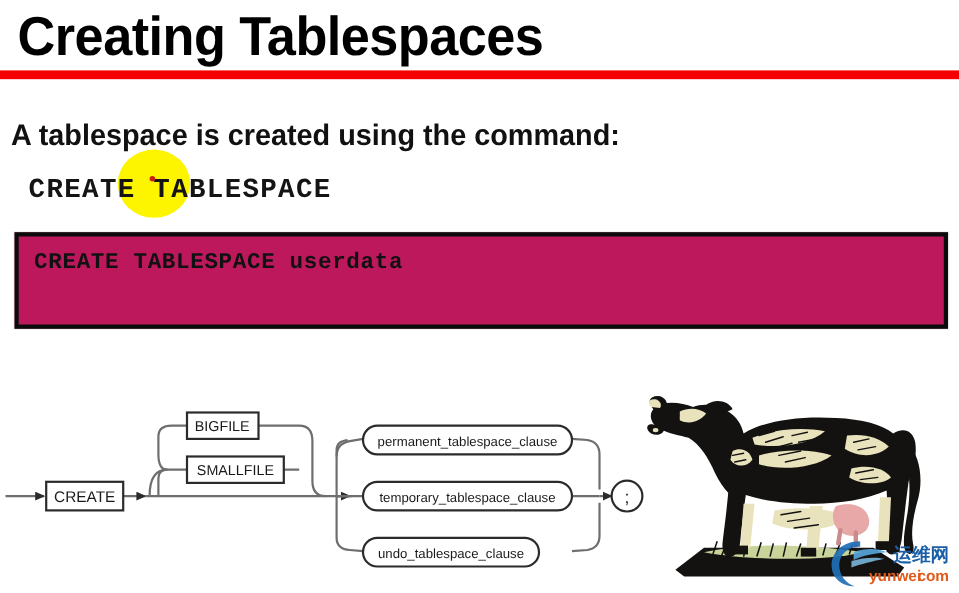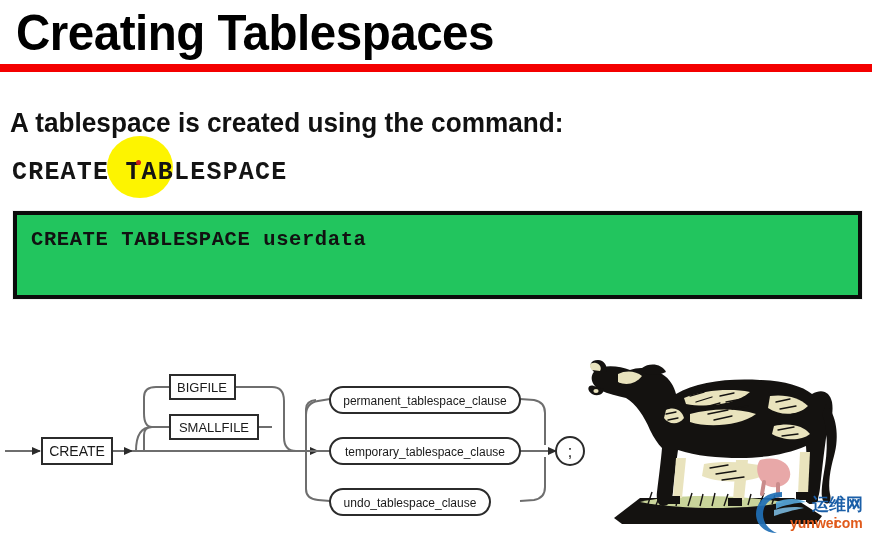--- a/index.html
+++ b/index.html
@@ -54,21 +54,21 @@
     font-size: 27px;
     color: #111111;
     white-space: nowrap;
     transform: scaleX(0.97);
     transform-origin: left center;
   }
 
   
   #command-line {
     position: absolute;
-    left: 12px;
+    left: 26px;
     top: 158px;
     font-family: "Liberation Mono", "DejaVu Sans Mono", monospace;
     font-weight: bold;
     font-size: 25px;
     letter-spacing: 1.2px;
     color: #141414;
     white-space: nowrap;
   }
 
   
@@ -95,21 +95,21 @@
   #command-line { z-index: 2; }
 
   
   #code-box {
     position: absolute;
     left: 13px;
     top: 211px;
     width: 849px;
     height: 88px;
     box-sizing: border-box;
-    background: #22c55e;
+    background: #be185d;
     border: 4px solid #0b0b0b;
     outline: 1px solid #f2f2f2;
   }
   #code-box .code-inner {
     padding: 9px 0 0 14px;
   }
   .code-line {
     font-family: "Liberation Mono", "DejaVu Sans Mono", monospace;
     font-weight: bold;
     font-size: 20.5px;

